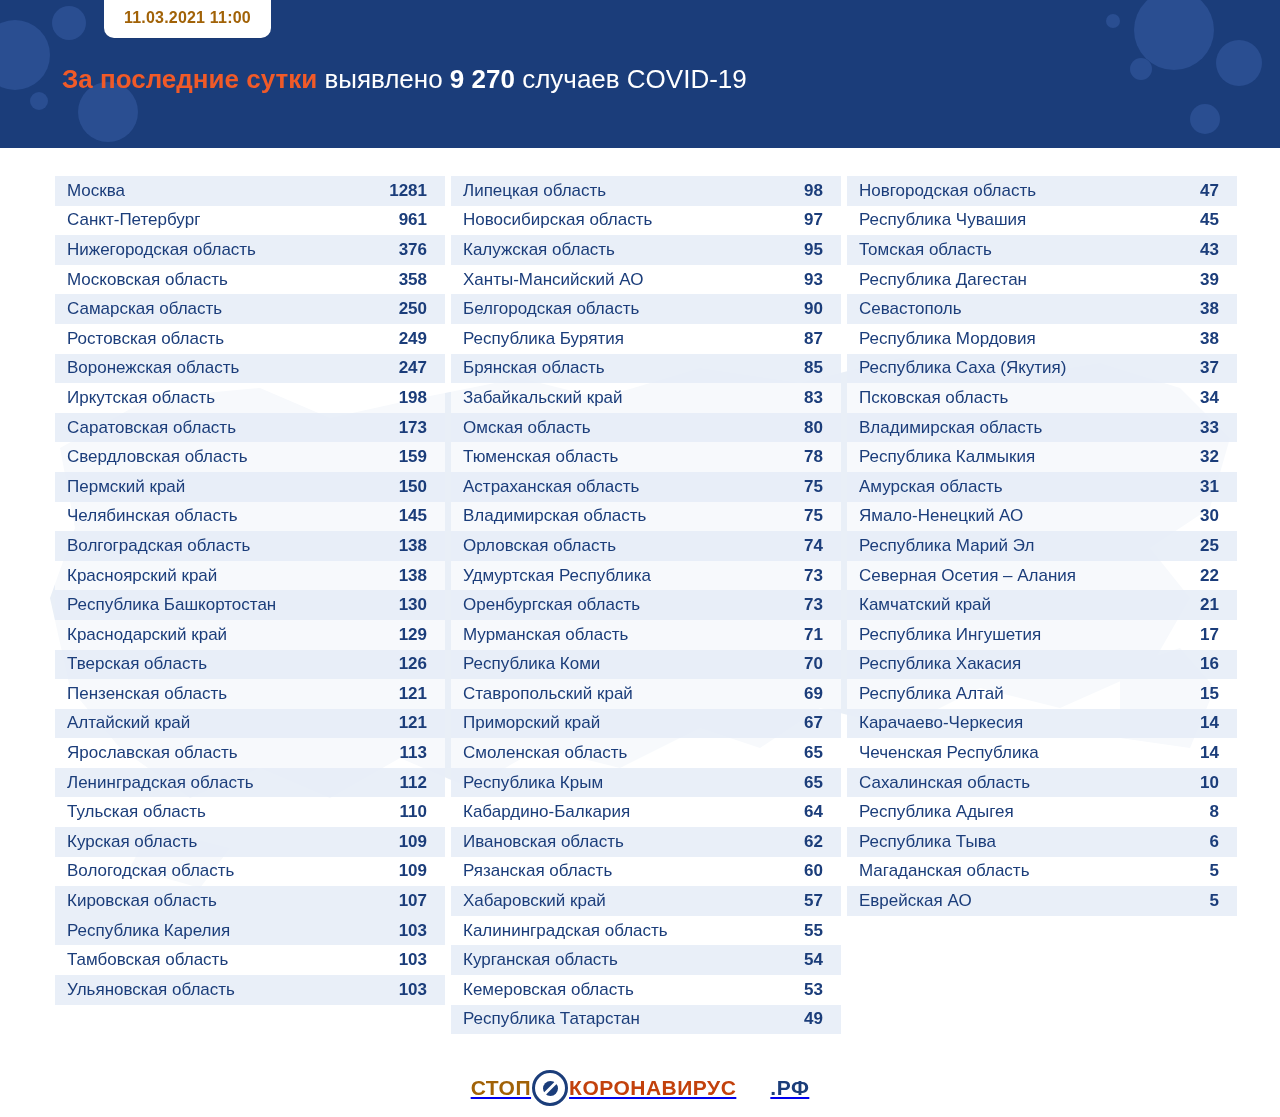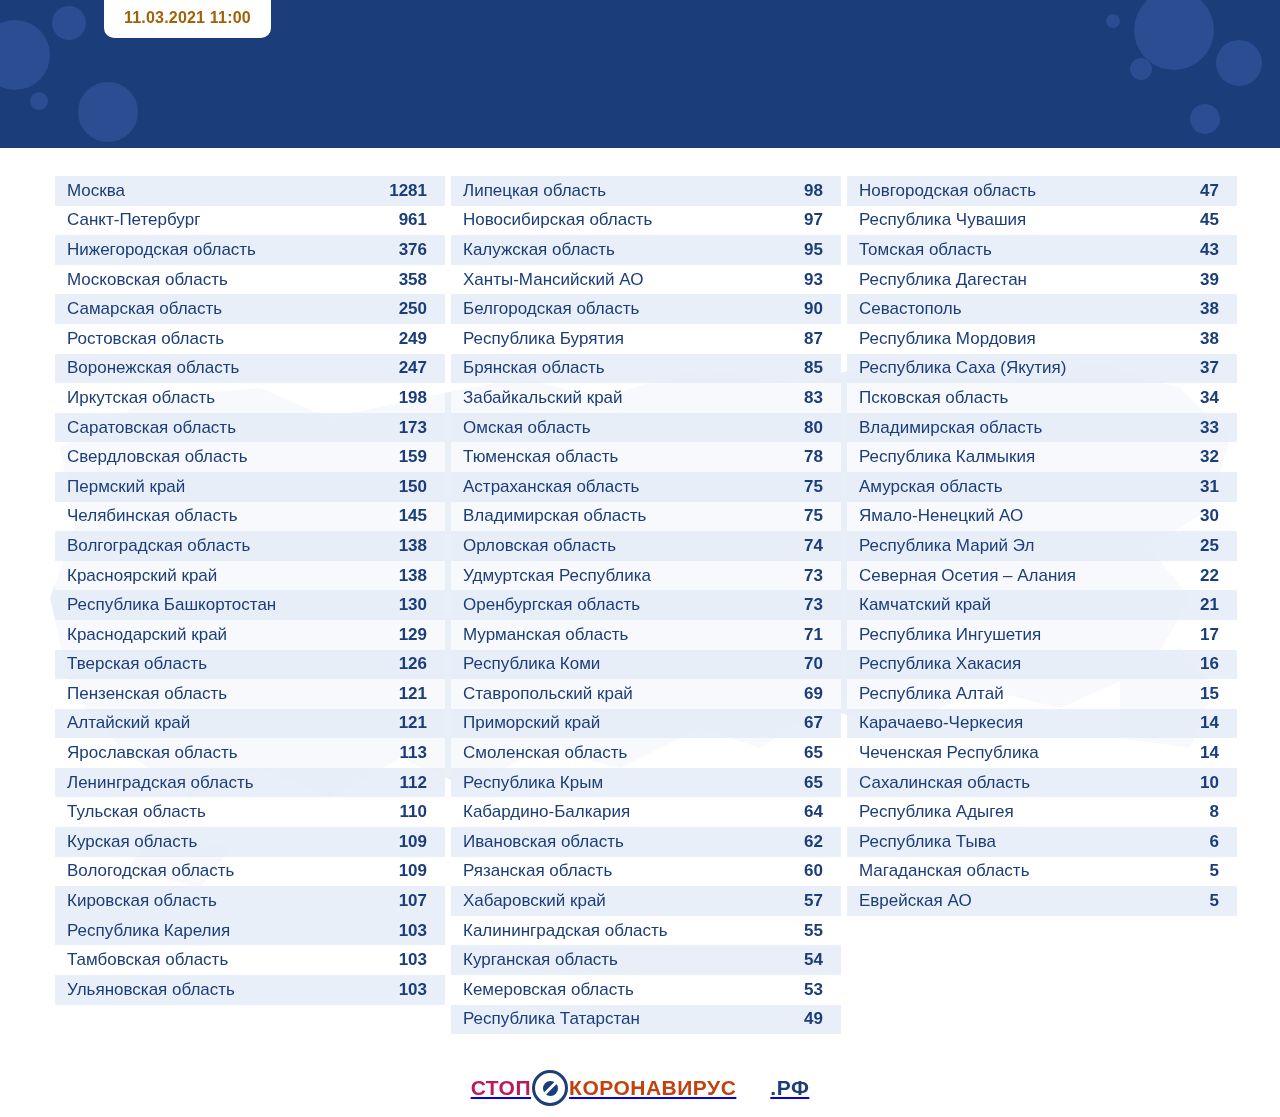--- a/index.html
+++ b/index.html
@@ -130,21 +130,21 @@
     justify-content: center;
     z-index: 3;
   }
   .logo {
     display: flex;
     align-items: center;
     font-size: 21px;
     font-weight: bold;
     letter-spacing: 0.5px;
   }
-  .logo .stop { color: #be185d; }
+  .logo .stop { color: #a16207; }
   .logo .mark {
     width: 30px;
     height: 30px;
     border-radius: 50%;
     border: 3px solid #1b3d7a;
     background: #ffffff;
     margin: 0 1px;
     position: relative;
     display: inline-block;
   }
@@ -182,20 +182,23 @@
   <span class="blob b3"></span>
   <span class="blob b4"></span>
   <span class="blob b5"></span>
   <span class="blob b6"></span>
   <span class="blob b7"></span>
   <span class="blob b8"></span>
   <span class="blob b9"></span>
 
   <div class="date-badge">11.03.2021 11:00</div>
 
+  <div class="headline">
+    <span class="accent">За последние сутки</span><span class="reg"> выявлено </span><span>9 270</span><span class="reg"> случаев COVID-19</span>
+  </div>
 </div>
 
 <div class="map-wm">
   <svg width="1280" height="920" viewBox="0 0 1280 920" xmlns="http://www.w3.org/2000/svg">
     <g fill="#e9eff7">
       <path d="M60 300 L150 250 L260 240 L330 270 L420 250 L520 230 L600 250 L700 220 L800 235 L900 210 L1010 230 L1100 215 L1180 240 L1230 290 L1210 360 L1150 400 L1190 450 L1150 520 L1060 560 L980 540 L900 580 L820 560 L760 600 L700 580 L620 620 L540 600 L470 640 L400 610 L330 650 L260 620 L190 650 L120 600 L70 540 L50 450 L75 380 Z"></path>
       <path d="M1120 520 L1180 500 L1215 540 L1190 600 L1120 590 Z"></path>
       <path d="M150 680 L230 700 L200 740 L130 720 Z"></path>
     </g>
   </svg>

